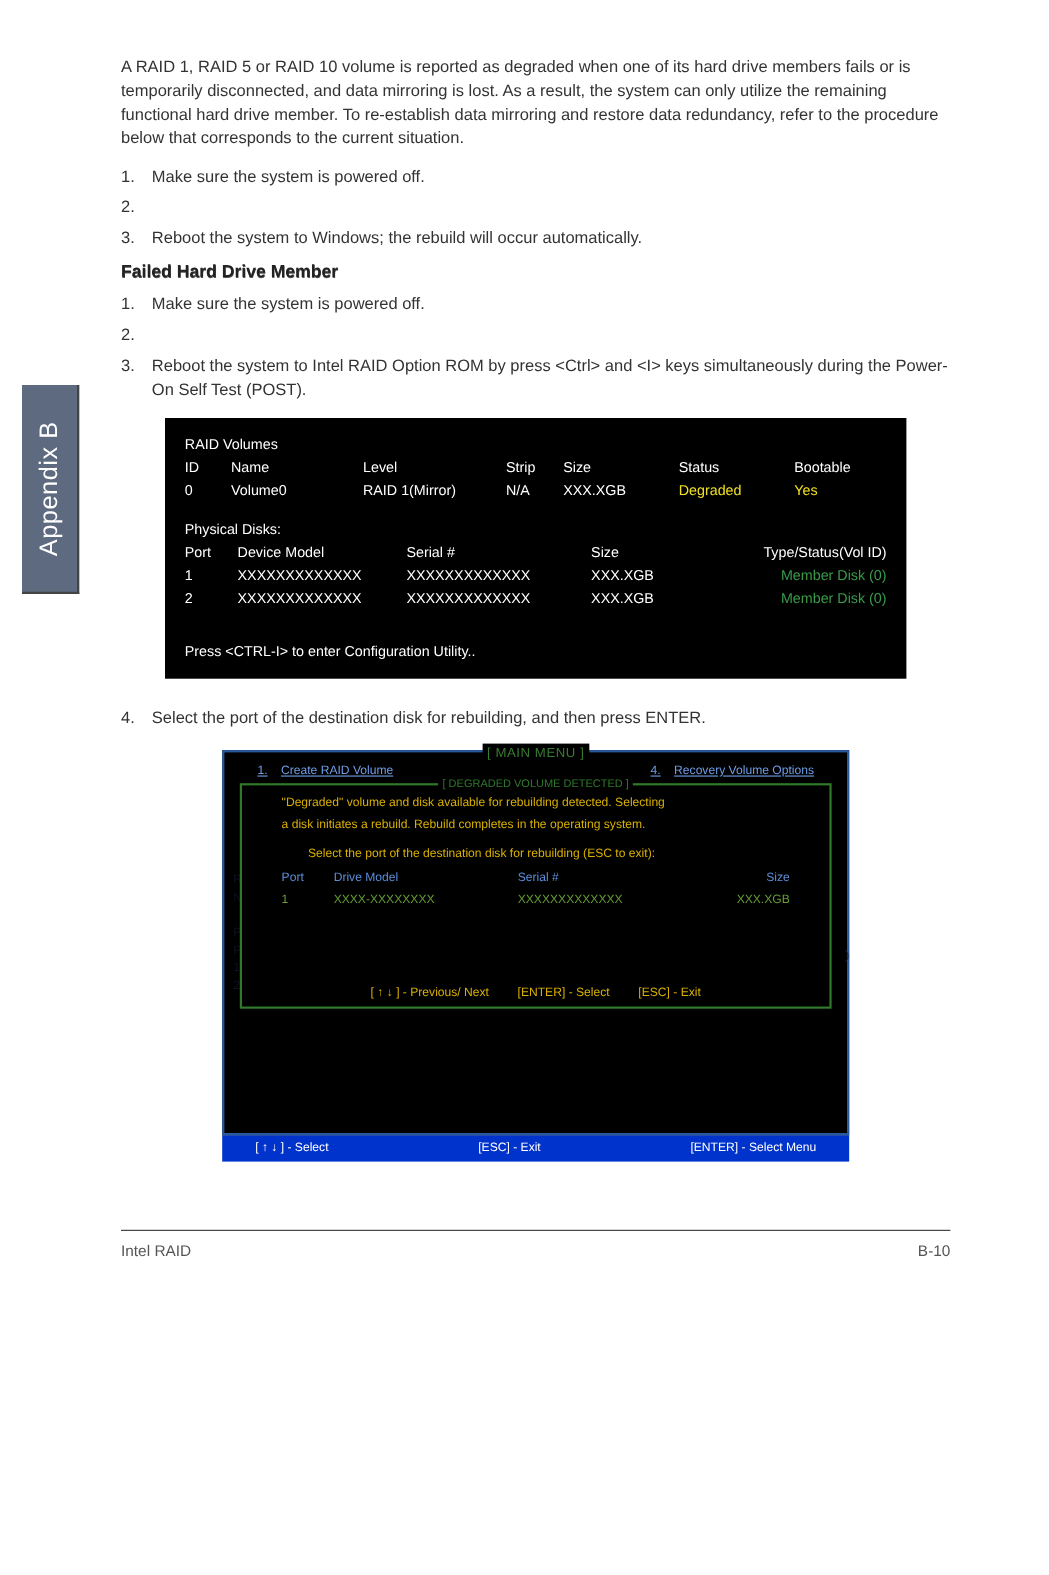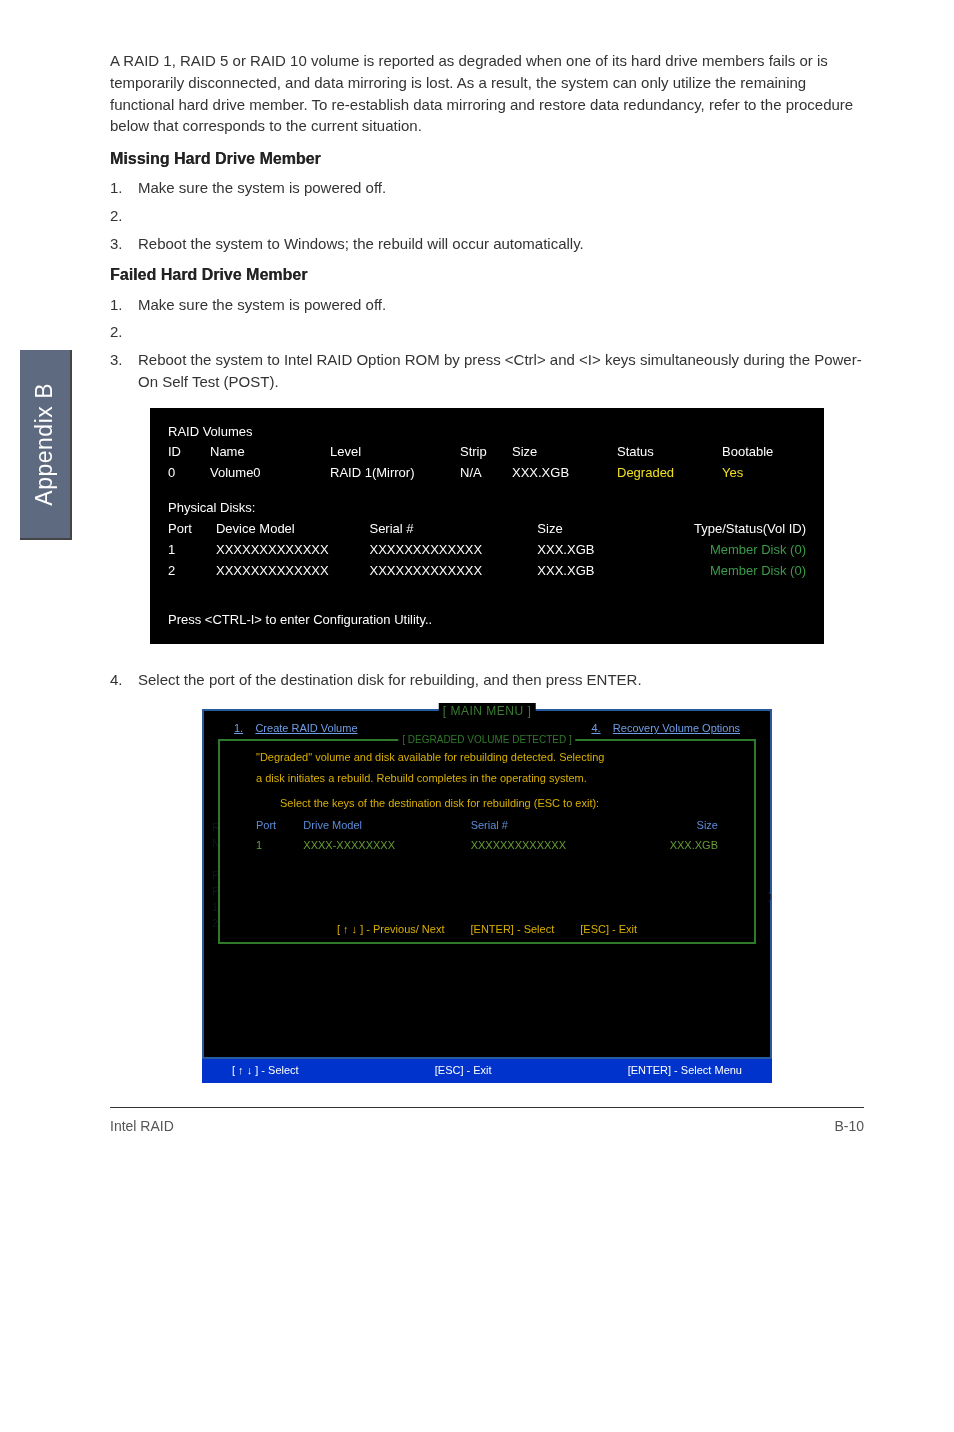--- a/index.html
+++ b/index.html
@@ -90,21 +90,21 @@
     .c2-model { width: 160px; }
     .c2-serial { width: 175px; }
     .c2-size { width: 110px; }
     .c2-type { width: 170px; text-align: right; }
     .yellow { color: #f0e020; }
     .green { color: #3a9b4a; }
     .footer-row {
       display: flex;
       justify-content: space-between;
       border-top: 1px solid #333;
-      margin-top: 24px;
+      margin-top: 62px;
       padding-top: 8px;
       font-size: 14px;
       color: #555;
     }
     
     .bluebox-wrap {
       margin: 15px auto 0 auto;
       width: 570px;
       position: relative;
     }
@@ -222,21 +222,20 @@
 </head>
 <body>
 
 <div class="sidebar-tab">
   <span class="label">Appendix B</span>
 </div>
 
 <div class="page">
   <p class="intro">A RAID 1, RAID 5 or RAID 10 volume is reported as degraded when one of its hard drive members fails or is temporarily disconnected, and data mirroring is lost. As a result, the system can only utilize the remaining functional hard drive member. To re-establish data mirroring and restore data redundancy, refer to the procedure below that corresponds to the current situation.</p>
 
-  <div class="subheader">Missing Hard Drive Member</div>
   <ol class="list">
     <li>
         <span class="num">1.</span>
         <span class="text">Make sure the system is powered off.</span>
       </li>
     <li>
         <span class="num">2.</span>
       </li>
     <li>
         <span class="num">3.</span>
@@ -328,21 +327,21 @@
       <div class="bb2-menu">
         <div><span>1.</span>&nbsp;&nbsp;&nbsp;&nbsp;<span>Create  RAID  Volume</span></div>
         <div><span>4.</span>&nbsp;&nbsp;&nbsp;&nbsp;<span>Recovery Volume  Options</span></div>
       </div>
       <div class="bb2-hidden-rows">R<br>N<br><br>P<br>P<br>1<br>2</div>
       <div class="bb2-right-paren">)</div>
       <div class="bb2-inner-green">
         <div class="green-titlebar">[  DEGRADED VOLUME DETECTED  ]</div>
         <div class="msg">"Degraded" volume and disk available for rebuilding detected. Selecting</div>
         <div class="msg" style="padding-top:0;">a disk initiates a rebuild. Rebuild completes in the  operating system.</div>
-        <div class="prompt">Select the keys of the destination disk for rebuilding (ESC to exit):</div>
+        <div class="prompt">Select the port of the destination disk for rebuilding (ESC to exit):</div>
         <div class="bb2-table">
           <div class="bb2-trow bb2-thead">
             <span class="bb2-tcol1">Port</span>
             <span class="bb2-tcol2">Drive  Model</span>
             <span class="bb2-tcol3">Serial  #</span>
             <span class="bb2-tcol4">Size</span>
           </div>
           <div class="bb2-trow bb2-tdata">
             <span class="bb2-tcol1">1</span>
             <span class="bb2-tcol2">XXXX-XXXXXXXX</span>

